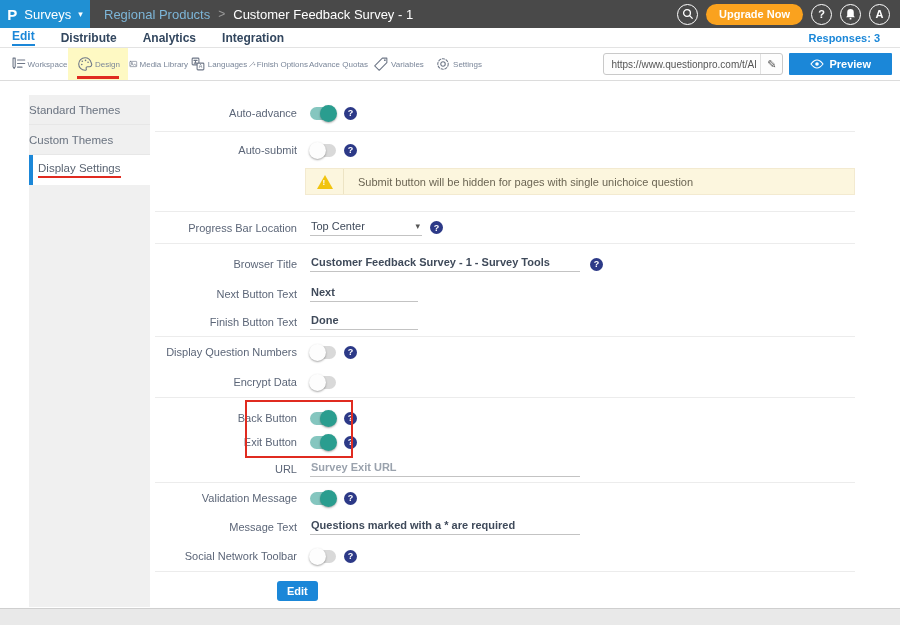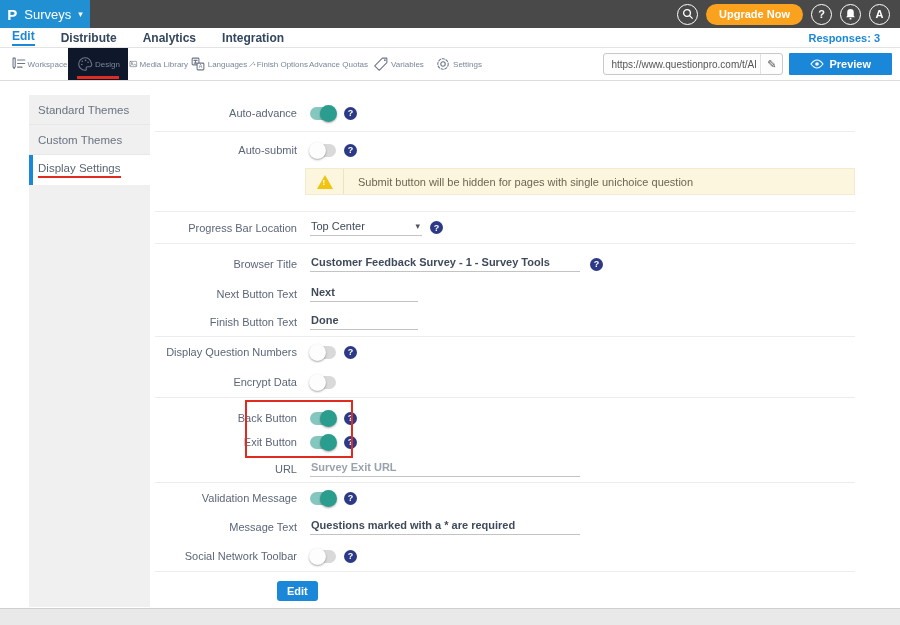--- a/index.html
+++ b/index.html
@@ -31,39 +31,39 @@
   .nav-item.active { color:#1b87d8; border-bottom:2px solid #1b87d8; padding-bottom:1px; }
   .nav-right { margin-left:auto; padding-right:20px; font-size:11px; color:#1b87d8; font-weight:bold; }
 
   
   .toolbar { height:33px; display:flex; align-items:stretch; border-bottom:1px solid #dcdcdc;
     background:#fff; padding-left:8px; }
   .tb-tab { width:60px; display:flex; flex-direction:row; align-items:center;
     justify-content:center; gap:1px; position:relative; cursor:pointer; }
   .tb-tab svg { display:block; }
   .tb-tab .tb-lbl { font-size:8px; color:#7a8699; white-space:nowrap; }
-  .tb-tab.active { background:#0f172a; }
+  .tb-tab.active { background:#fef9c3; }
   .tb-tab.active .red-under { position:absolute; bottom:1px; left:9px; right:9px; height:3px;
     background:#e02b20; }
   .tb-right { margin-left:auto; display:flex; align-items:center; gap:6px; padding-right:8px; }
   .url-box { width:180px; height:22px; border:1px solid #c9c9c9; border-radius:3px;
     background:#fdfdfd; display:flex; align-items:center; }
   .url-box input { flex:1; border:none; background:transparent; font-size:10px; color:#555;
     padding:0 4px 0 7px; font-family:inherit; outline:none; min-width:0; }
   .url-box .pencil { font-size:11px; color:#555; padding:0 6px; border-left:1px solid #e0e0e0;
     line-height:20px; }
   .preview-btn { height:22px; background:#1b87d8; color:#fff; border:none; border-radius:1px;
     font-size:11px; font-weight:bold; padding:0 21px; display:flex; align-items:center; gap:5px;
     font-family:inherit; }
 
   
   .content { display:flex; height:530px; }
   .left-spacer { width:30px; }
   .sidebar { width:125px; background:#f0f0f0; margin-top:14px; height:512px; }
-  .sb-item { height:30px; display:flex; align-items:center; padding-left:9px; font-size:11.5px;
+  .sb-item { height:30px; display:flex; align-items:center; font-size:11.5px;
     color:#6a7380; border-bottom:1px solid #e7e7e7; cursor:pointer; }
   .sb-item.active { background:#fff; border-left:4px solid #1b87d8; padding-left:5px;
     border-bottom:none; color:#5a6472; }
   .sb-item.active .sb-txt { border-bottom:2px solid #e02b20; padding-bottom:2px; }
 
   .main { flex:1; padding:14px 45px 0 5px; }
   .frow { display:grid; grid-template-columns:142px 1fr; column-gap:13px; align-items:center; }
   .lbl { text-align:right; font-size:11px; color:#5c6678; }
   .ctrl { display:flex; align-items:center; gap:8px; }
   .divider { border-bottom:1px solid #ececec; }
@@ -116,20 +116,25 @@
   .ticon { stroke:#6e7787; fill:none; stroke-width:1.2; stroke-linecap:round; stroke-linejoin:round; }
 </style>
 </head>
 <body>
 
 <div class="hdr">
   <div class="hdr-logo">
     <span class="glyph">P</span>
     <span class="prod">Surveys</span>
     <span class="caret">▾</span>
+  </div>
+  <div class="crumbs">
+    <span class="crumb-parent">Regional Products</span>
+    <span class="crumb-sep">&gt;</span>
+    <span class="crumb-cur">Customer Feedback Survey - 1</span>
   </div>
   <div class="hdr-right">
     <span class="circle-btn">
       <svg width="12" height="12" viewBox="0 0 12 12">
         <circle cx="5" cy="5" r="3.4" stroke="#fff" stroke-width="1.3" fill="none"></circle>
         <line x1="7.6" y1="7.6" x2="10.6" y2="10.6" stroke="#fff" stroke-width="1.3"></line>
       </svg>
     </span>
     <button class="upgrade">Upgrade Now</button>
     <span class="circle-btn">

